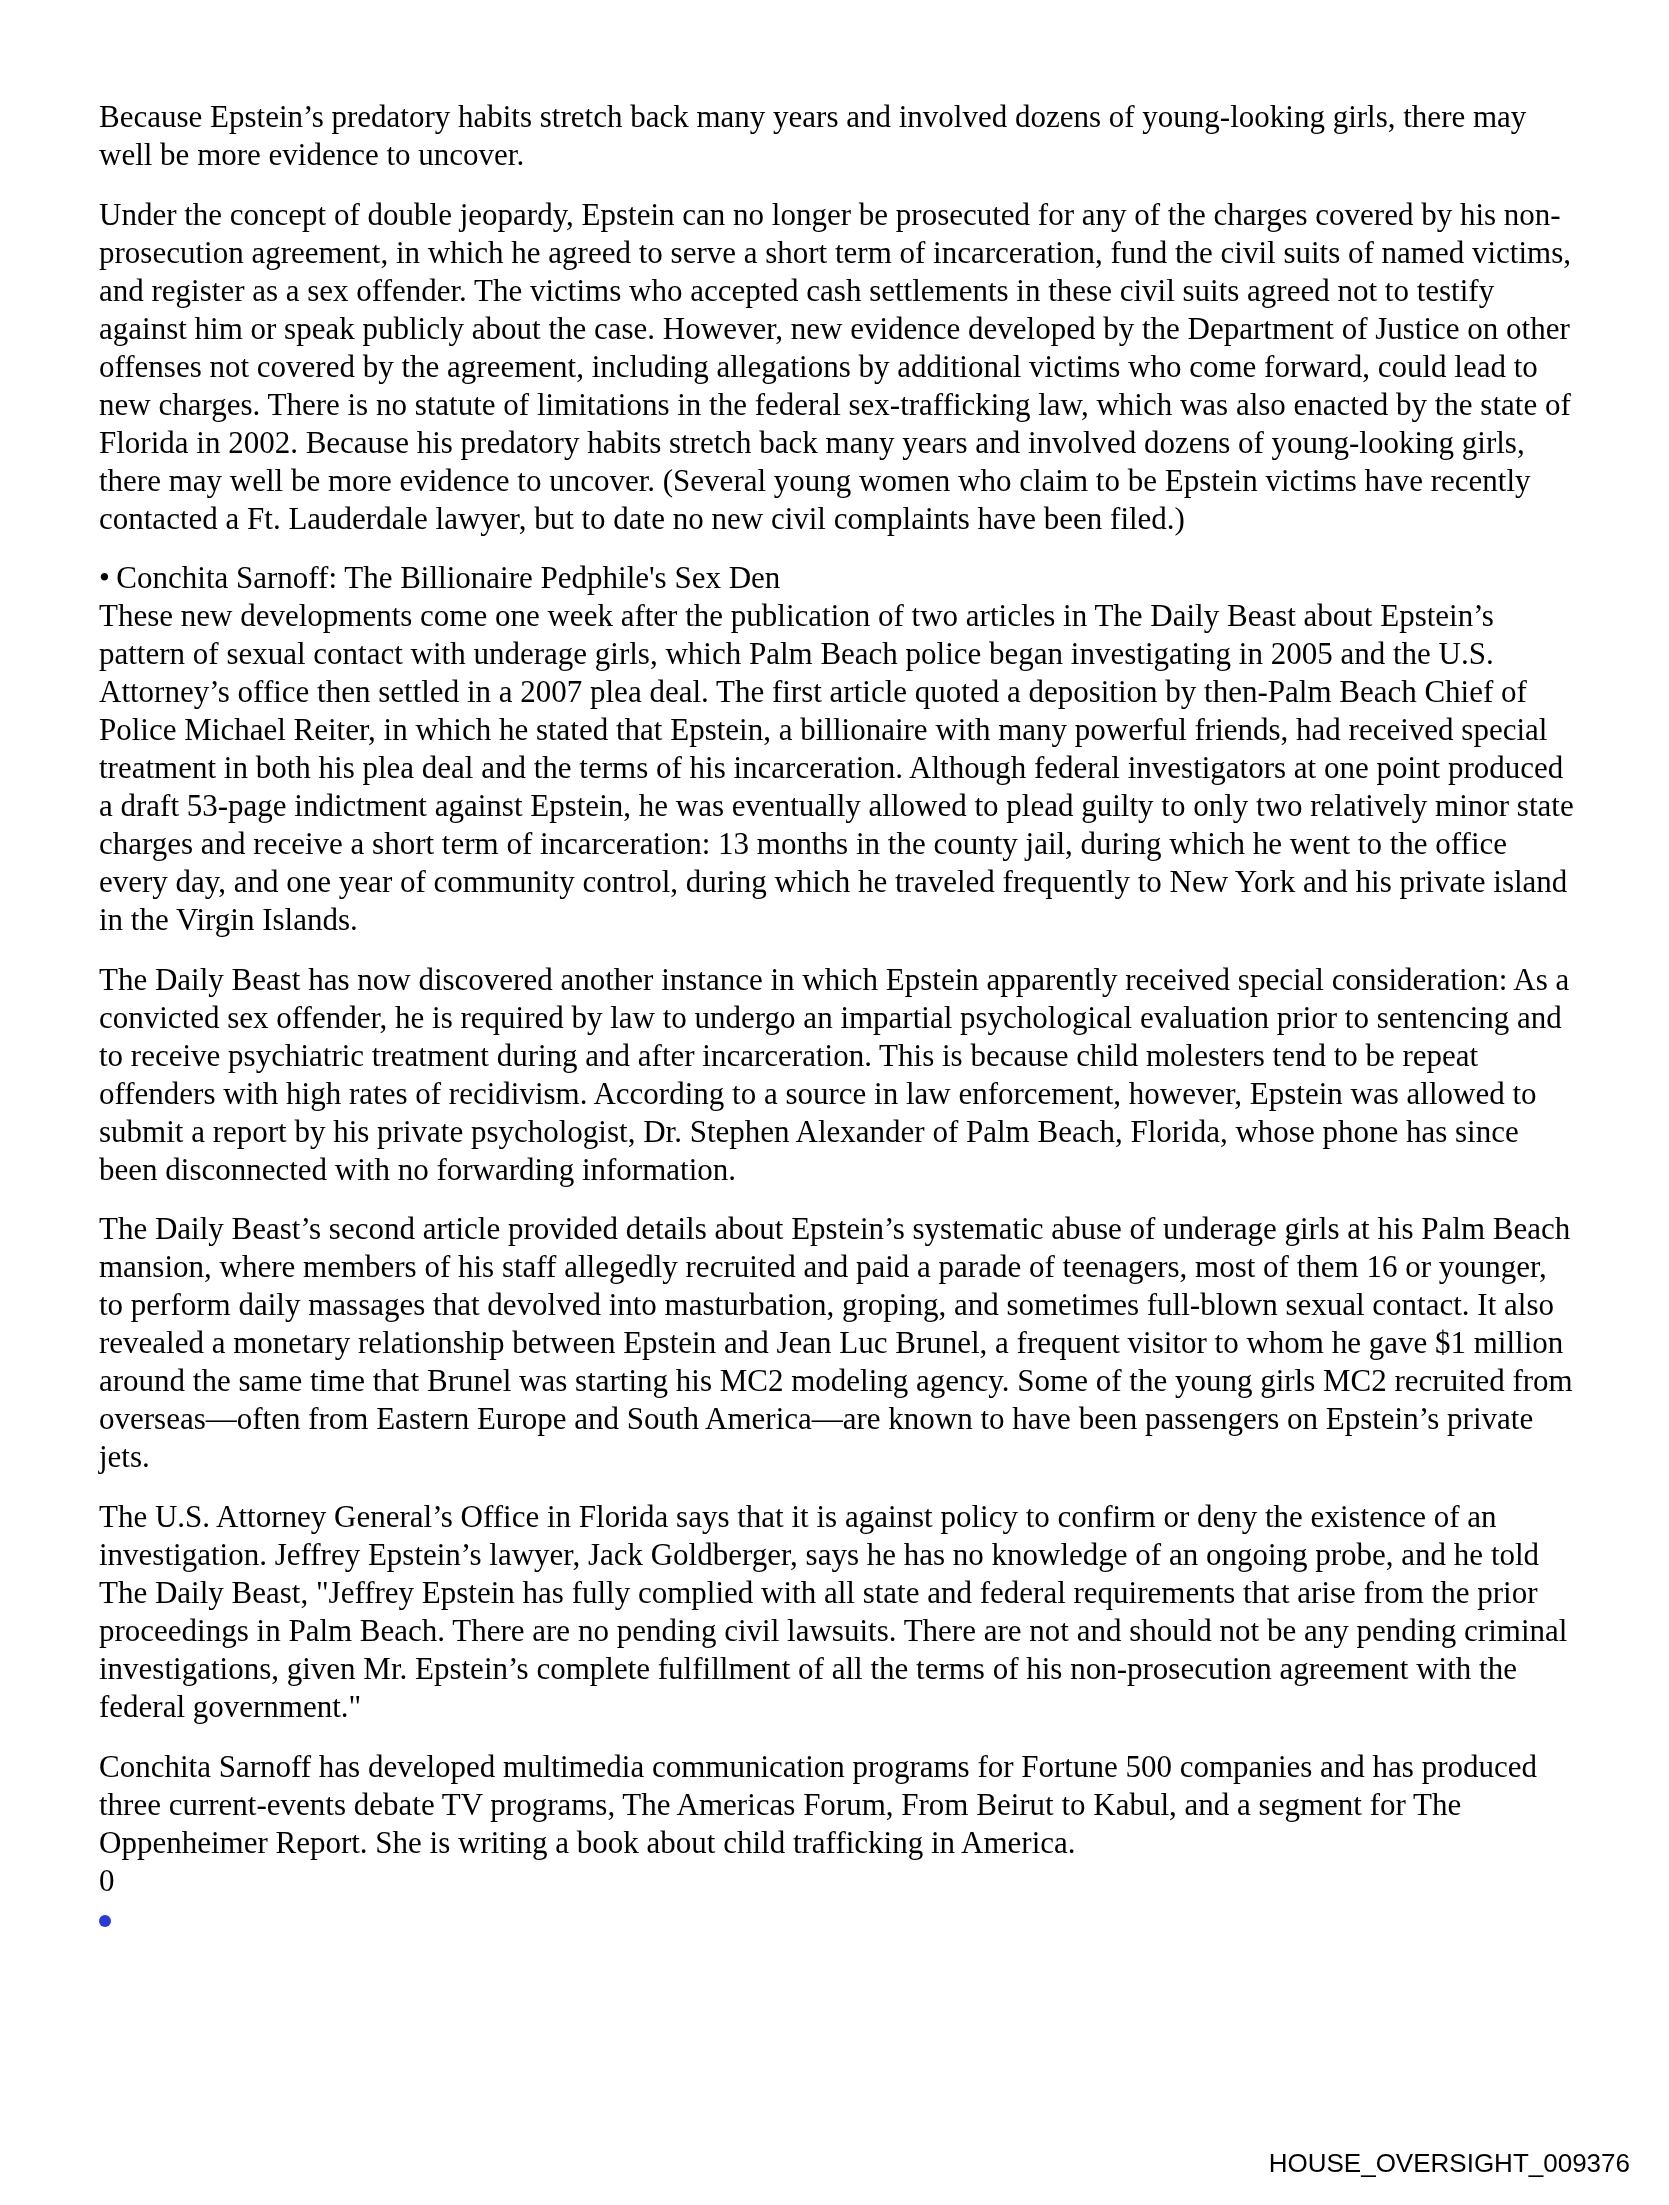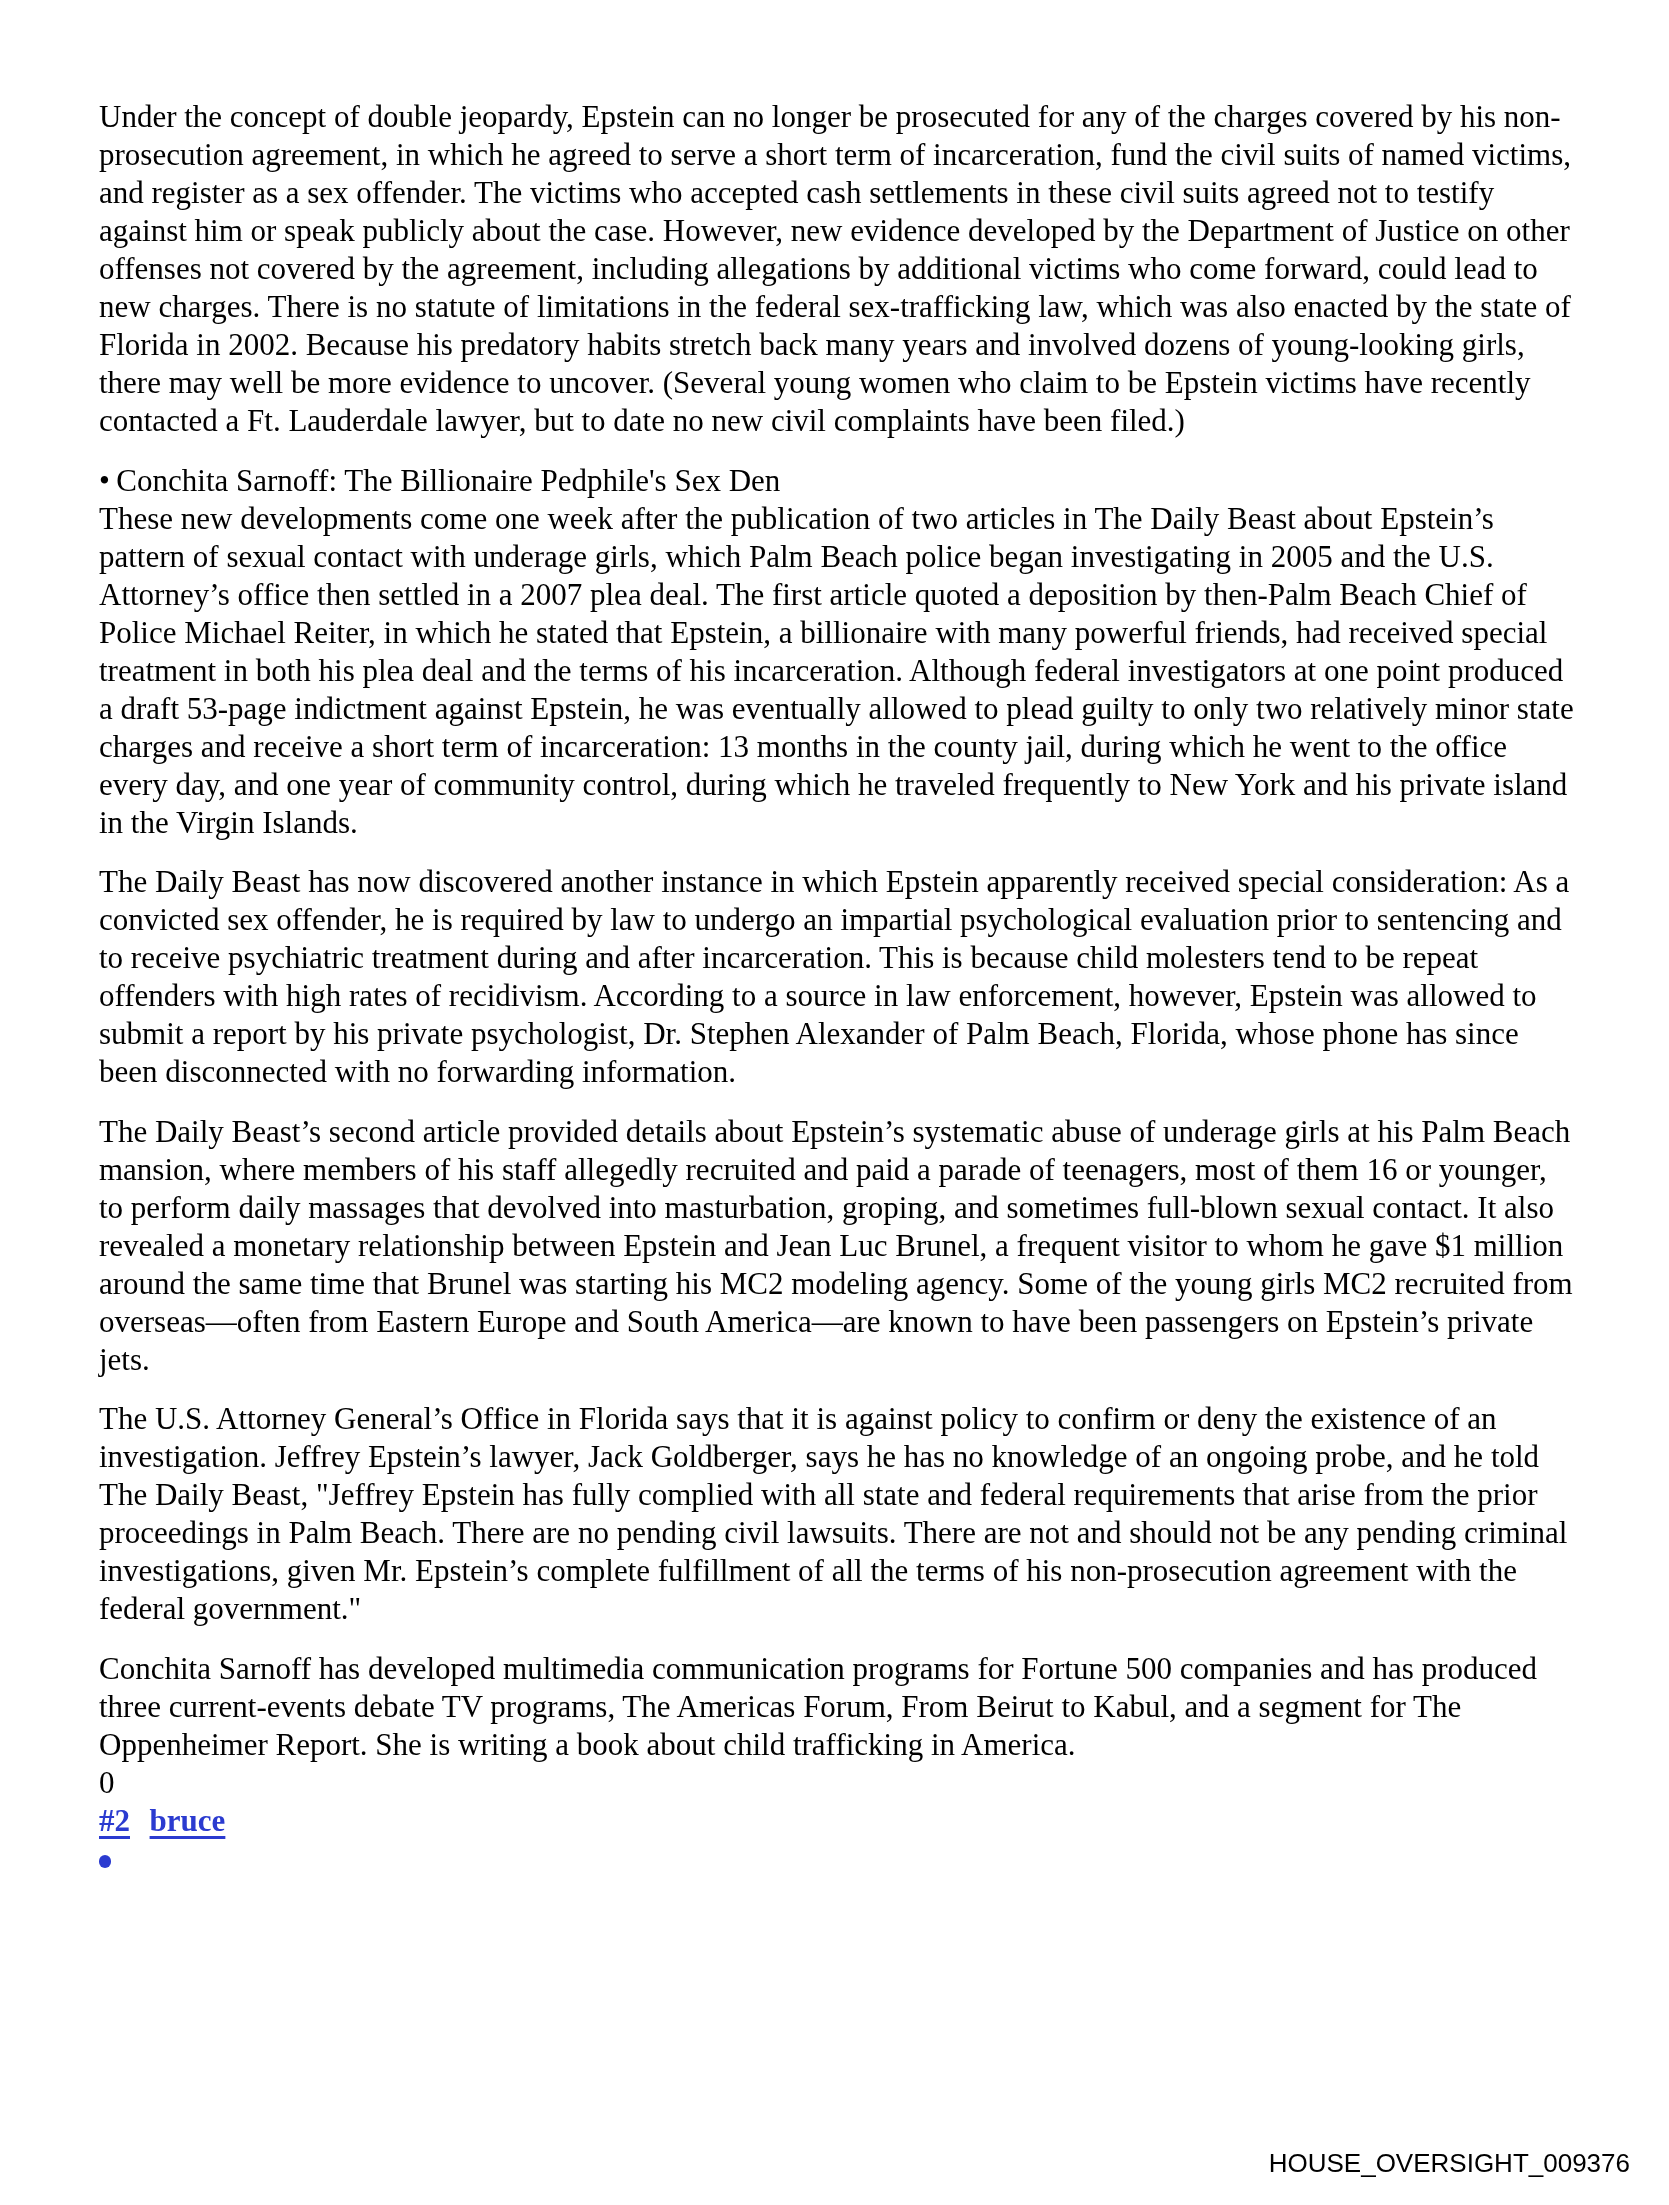--- a/index.html
+++ b/index.html
@@ -54,42 +54,40 @@
     color: #000000;
     white-space: nowrap;
   }
 </style>
 </head>
 <body>
 
 <div class="page">
   <div class="content">
 
+    <p>Because Epstein’s predatory habits stretch back many years and involved dozens of young-looking girls, there may well be more evidence to uncover.</p>
 
     <p>Under the concept of double jeopardy, Epstein can no longer be prosecuted for any of the charges covered by his non-prosecution agreement, in which he agreed to serve a short term of incarceration, fund the civil suits of named victims, and register as a sex offender. The victims who accepted cash settlements in these civil suits agreed not to testify against him or speak publicly about the case. However, new evidence developed by the Department of Justice on other offenses not covered by the agreement, including allegations by additional victims who come forward, could lead to new charges. There is no statute of limitations in the federal sex-trafficking law, which was also enacted by the state of Florida in 2002. Because his predatory habits stretch back many years and involved dozens of young-looking girls, there may well be more evidence to uncover. (Several young women who claim to be Epstein victims have recently contacted a Ft. Lauderdale lawyer, but to date no new civil complaints have been filed.)</p>
 
     <div class="bullet-line">
       <span class="bullet-glyph">•</span><span>Conchita Sarnoff: The Billionaire Pedphile's Sex Den</span>
     </div>
 
     <p>These new developments come one week after the publication of two articles in The Daily Beast about Epstein’s pattern of sexual contact with underage girls, which Palm Beach police began investigating in 2005 and the U.S. Attorney’s office then settled in a 2007 plea deal. The first article quoted a deposition by then-Palm Beach Chief of Police Michael Reiter, in which he stated that Epstein, a billionaire with many powerful friends, had received special treatment in both his plea deal and the terms of his incarceration. Although federal investigators at one point produced a draft 53-page indictment against Epstein, he was eventually allowed to plead guilty to only two relatively minor state charges and receive a short term of incarceration: 13 months in the county jail, during which he went to the office every day, and one year of community control, during which he traveled frequently to New York and his private island in the Virgin Islands.</p>
 
     <p>The Daily Beast has now discovered another instance in which Epstein apparently received special consideration: As a convicted sex offender, he is required by law to undergo an impartial psychological evaluation prior to sentencing and to receive psychiatric treatment during and after incarceration. This is because child molesters tend to be repeat offenders with high rates of recidivism. According to a source in law enforcement, however, Epstein was allowed to submit a report by his private psychologist, Dr. Stephen Alexander of Palm Beach, Florida, whose phone has since been disconnected with no forwarding information.</p>
 
     <p>The Daily Beast’s second article provided details about Epstein’s systematic abuse of underage girls at his Palm Beach mansion, where members of his staff allegedly recruited and paid a parade of teenagers, most of them 16 or younger, to perform daily massages that devolved into masturbation, groping, and sometimes full-blown sexual contact. It also revealed a monetary relationship between Epstein and Jean Luc Brunel, a frequent visitor to whom he gave $1 million around the same time that Brunel was starting his MC2 modeling agency. Some of the young girls MC2 recruited from overseas—often from Eastern Europe and South America—are known to have been passengers on Epstein’s private jets.</p>
 
     <p>The U.S. Attorney General’s Office in Florida says that it is against policy to confirm or deny the existence of an investigation. Jeffrey Epstein’s lawyer, Jack Goldberger, says he has no knowledge of an ongoing probe, and he told The Daily Beast, "Jeffrey Epstein has fully complied with all state and federal requirements that arise from the prior proceedings in Palm Beach. There are no pending civil lawsuits. There are not and should not be any pending criminal investigations, given Mr. Epstein’s complete fulfillment of all the terms of his non-prosecution agreement with the federal government."</p>
 
     <p class="tight">Conchita Sarnoff has developed multimedia communication programs for Fortune 500 companies and has produced three current-events debate TV programs, The Americas Forum, From Beirut to Kabul, and a segment for The Oppenheimer Report. She is writing a book about child trafficking in America.</p>
 
     <div class="plain-line">0</div>
 
-    <div class="comment-line">
-      <a href="#" class="clink first">#2</a><a href="#" class="clink">bruce</a>
-    </div>
 
     <div class="dot-line">
       <span class="blue-dot"></span>
     </div>
 
   </div>
 
   <div class="bates-footer">HOUSE_OVERSIGHT_009376</div>
 </div>
 

